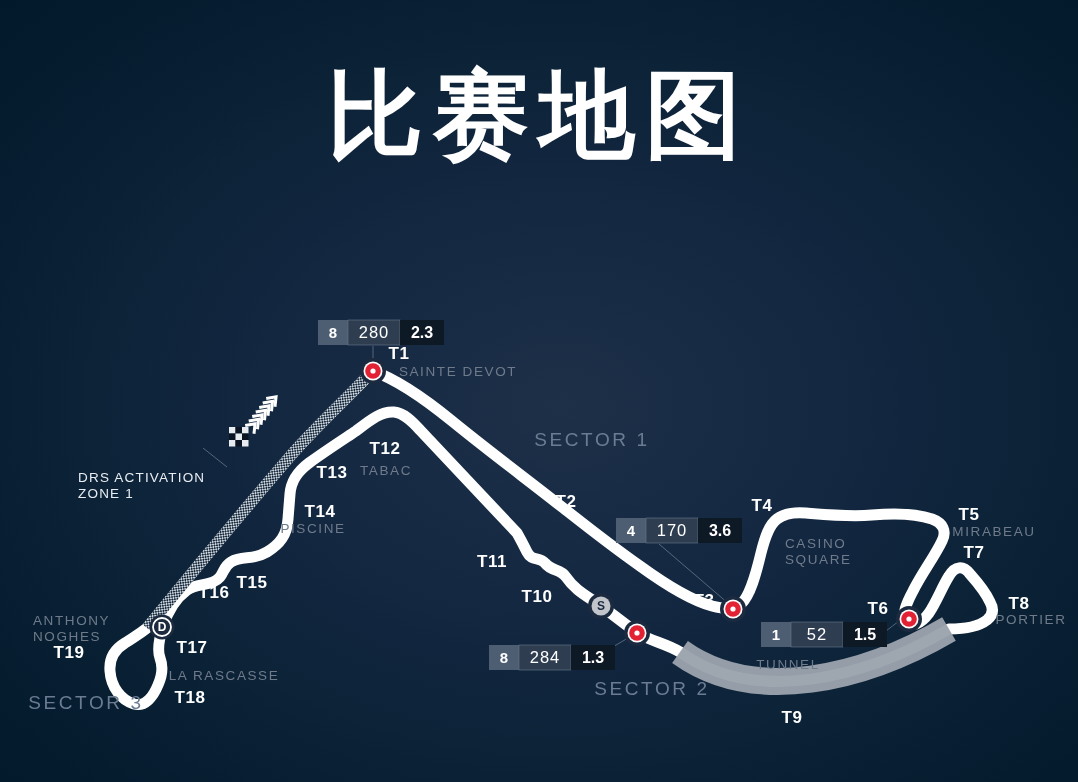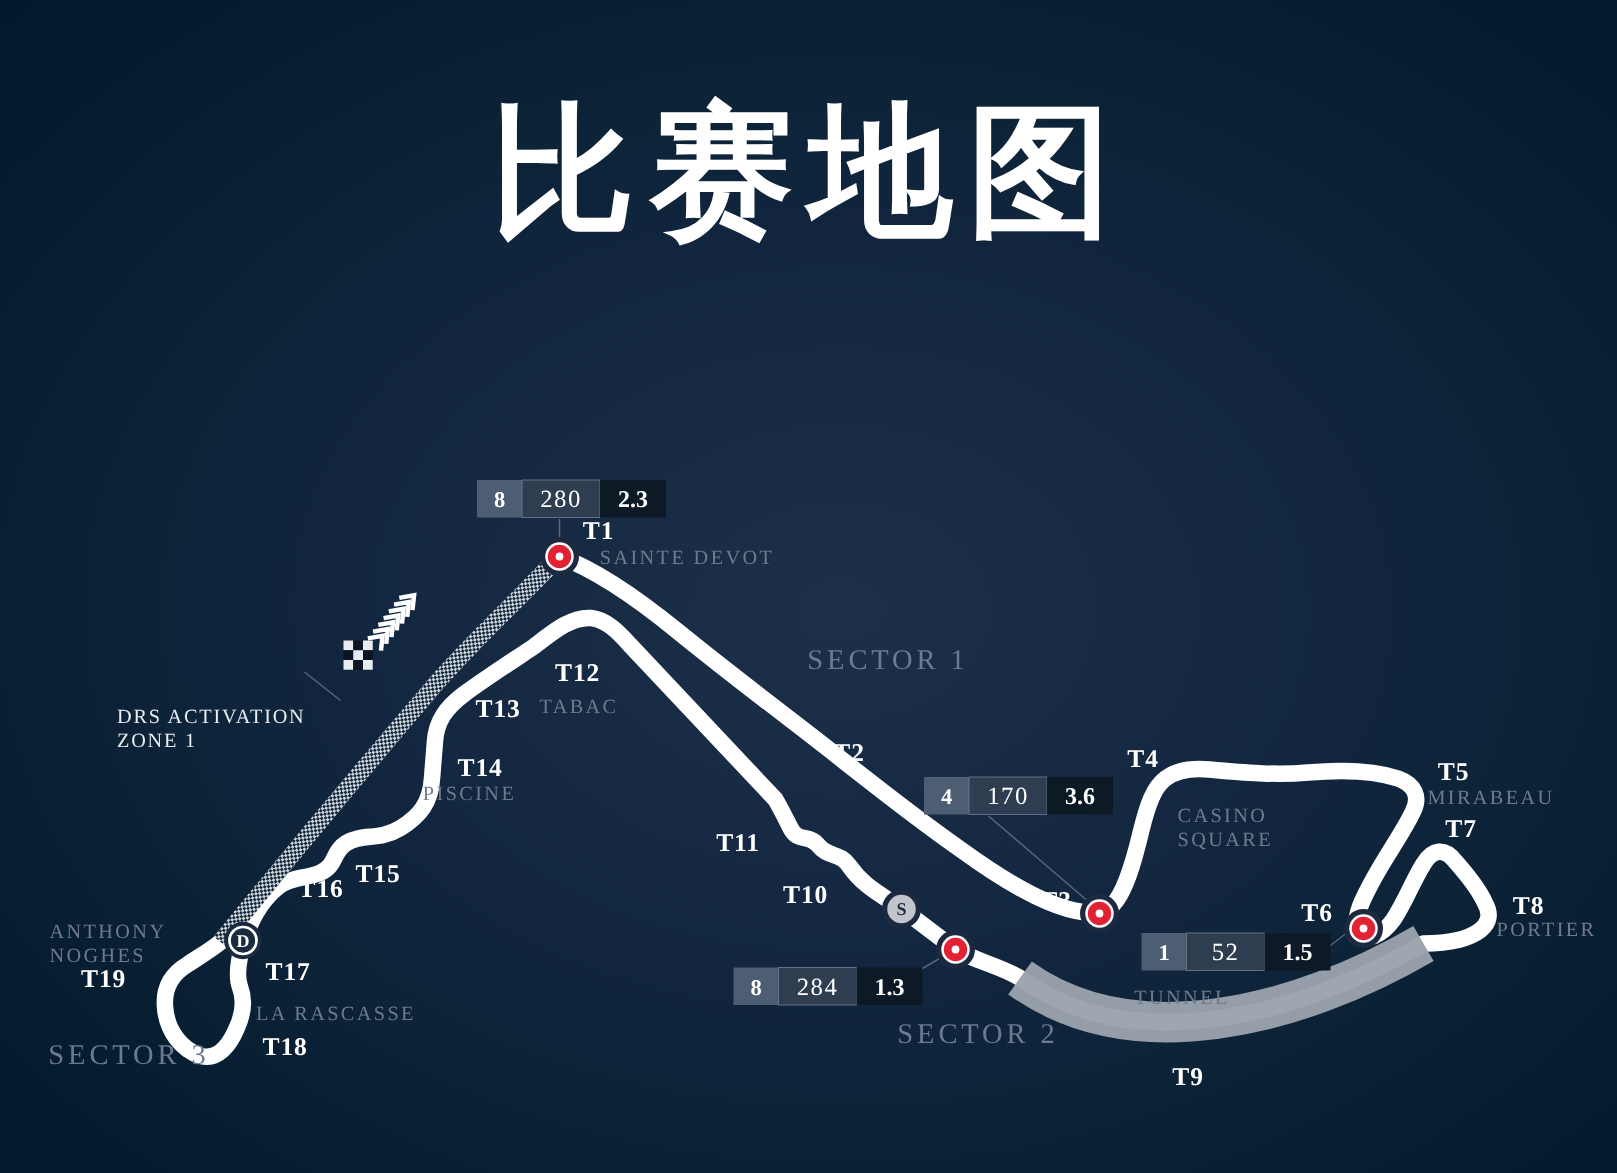--- a/index.html
+++ b/index.html
@@ -1,20 +1,20 @@
 <!DOCTYPE html>
 <html><head>
 <meta charset="utf-8">
 <style>
   html,body{margin:0;padding:0;background:#02182a;}
   .stage{
     position:relative;width:1078px;height:782px;overflow:hidden;
     background:radial-gradient(ellipse 820px 600px at 52% 52%,
       #1e3048 0%, #142842 32%, #0b2236 62%, #041b2e 86%, #02182a 100%);
-    font-family:Liberation Serif, serif;
+    font-family:Liberation Sans, sans-serif;
   }
   .title{
     position:absolute;top:62px;left:0;right:0;text-align:center;
     font-size:96px;font-weight:700;color:#ffffff;letter-spacing:10px;line-height:1.1;
   }
   svg.map{position:absolute;left:0;top:0;}
   .track{fill:none;stroke:#ffffff;stroke-width:11;stroke-linejoin:round;stroke-linecap:round;}
   .drs-band{fill:none;stroke:url(#hatchpat);stroke-width:11.5;stroke-linecap:butt;}
   .tunnel-band{fill:none;stroke:#9aa2ad;stroke-width:27;stroke-linecap:butt;opacity:.96;}
   .tl{font-size:17px;font-weight:bold;fill:#ffffff;letter-spacing:.5px;}

